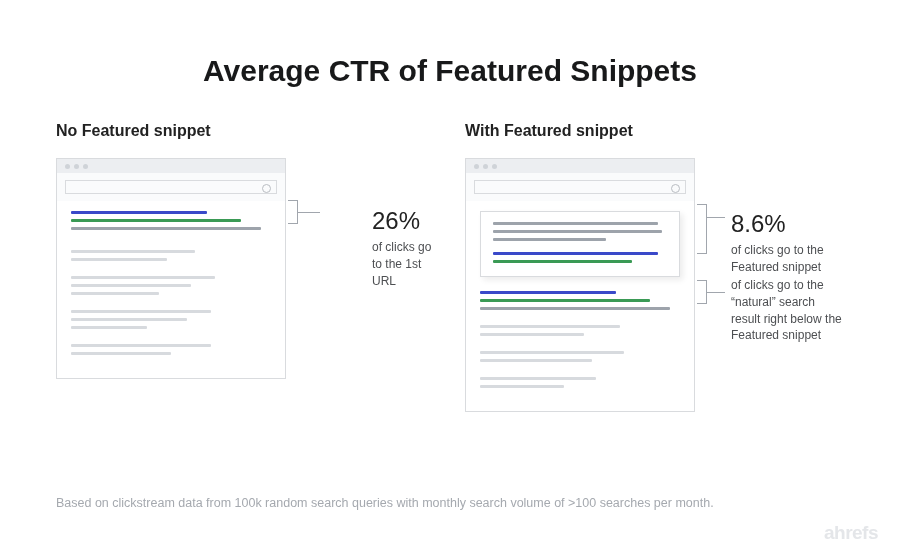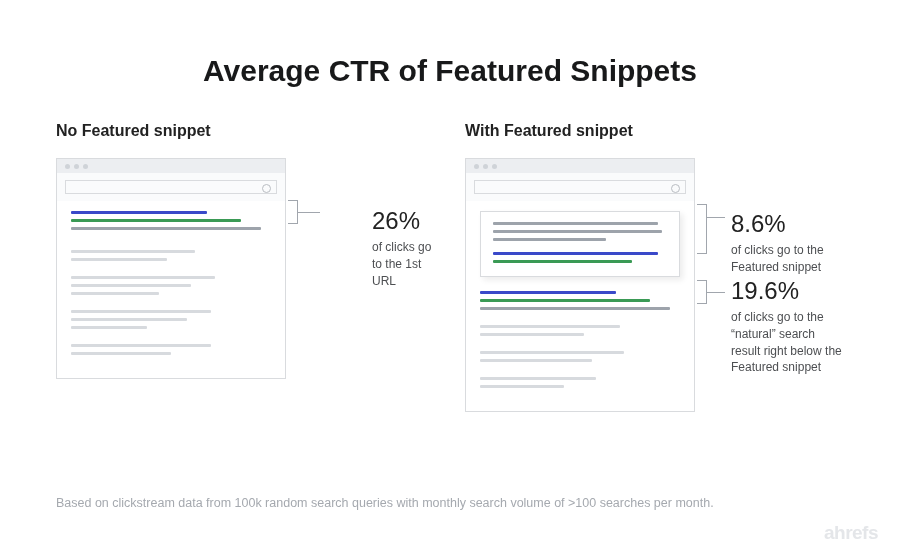--- a/index.html
+++ b/index.html
@@ -235,21 +235,20 @@
 
     <div class="anno" style="left:266px; top:68px;margin-top:20px;">
       <div class="pct">8.6%</div>
       <div class="desc">of clicks go to the Featured snippet</div>
     </div>
 
     <div class="bracket" style="left:232px; top:158px; width:10px; height:24px;"></div>
     <div class="lead" style="left:242px; top:170px; width:18px;"></div>
 
     <div class="anno" style="left:266px; top:155px;">
-      <div class="pct">19.6%</div>
       <div class="desc">of clicks go to the “natural” search result right below the Featured snippet</div>
     </div>
   </div>
 
 </div>
 
 <div class="footnote">Based on clickstream data from 100k random search queries with monthly search volume of &gt;100 searches per month.</div>
 <div class="logo">ahrefs</div>
 
 </body></html>

